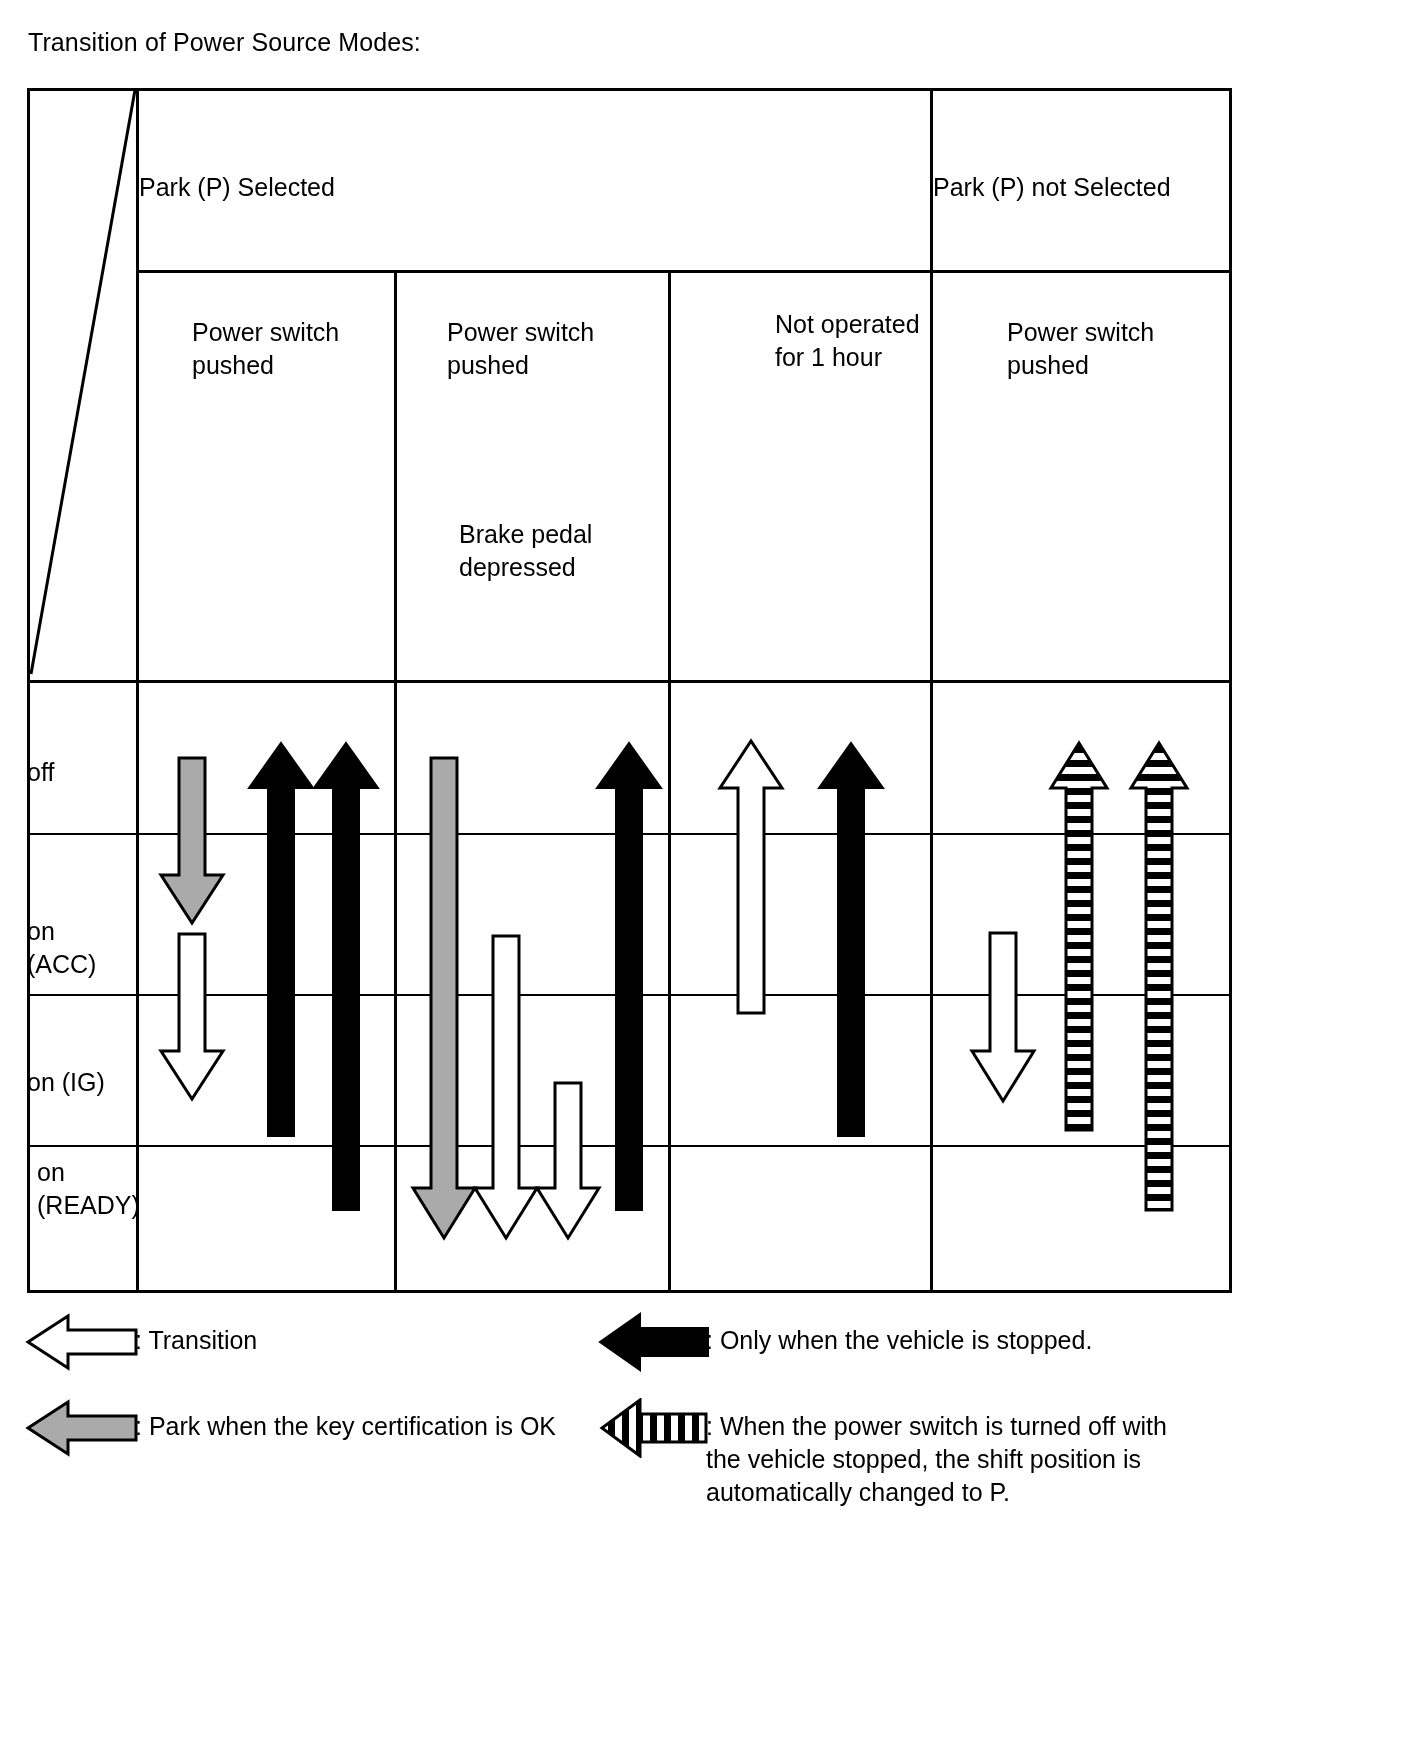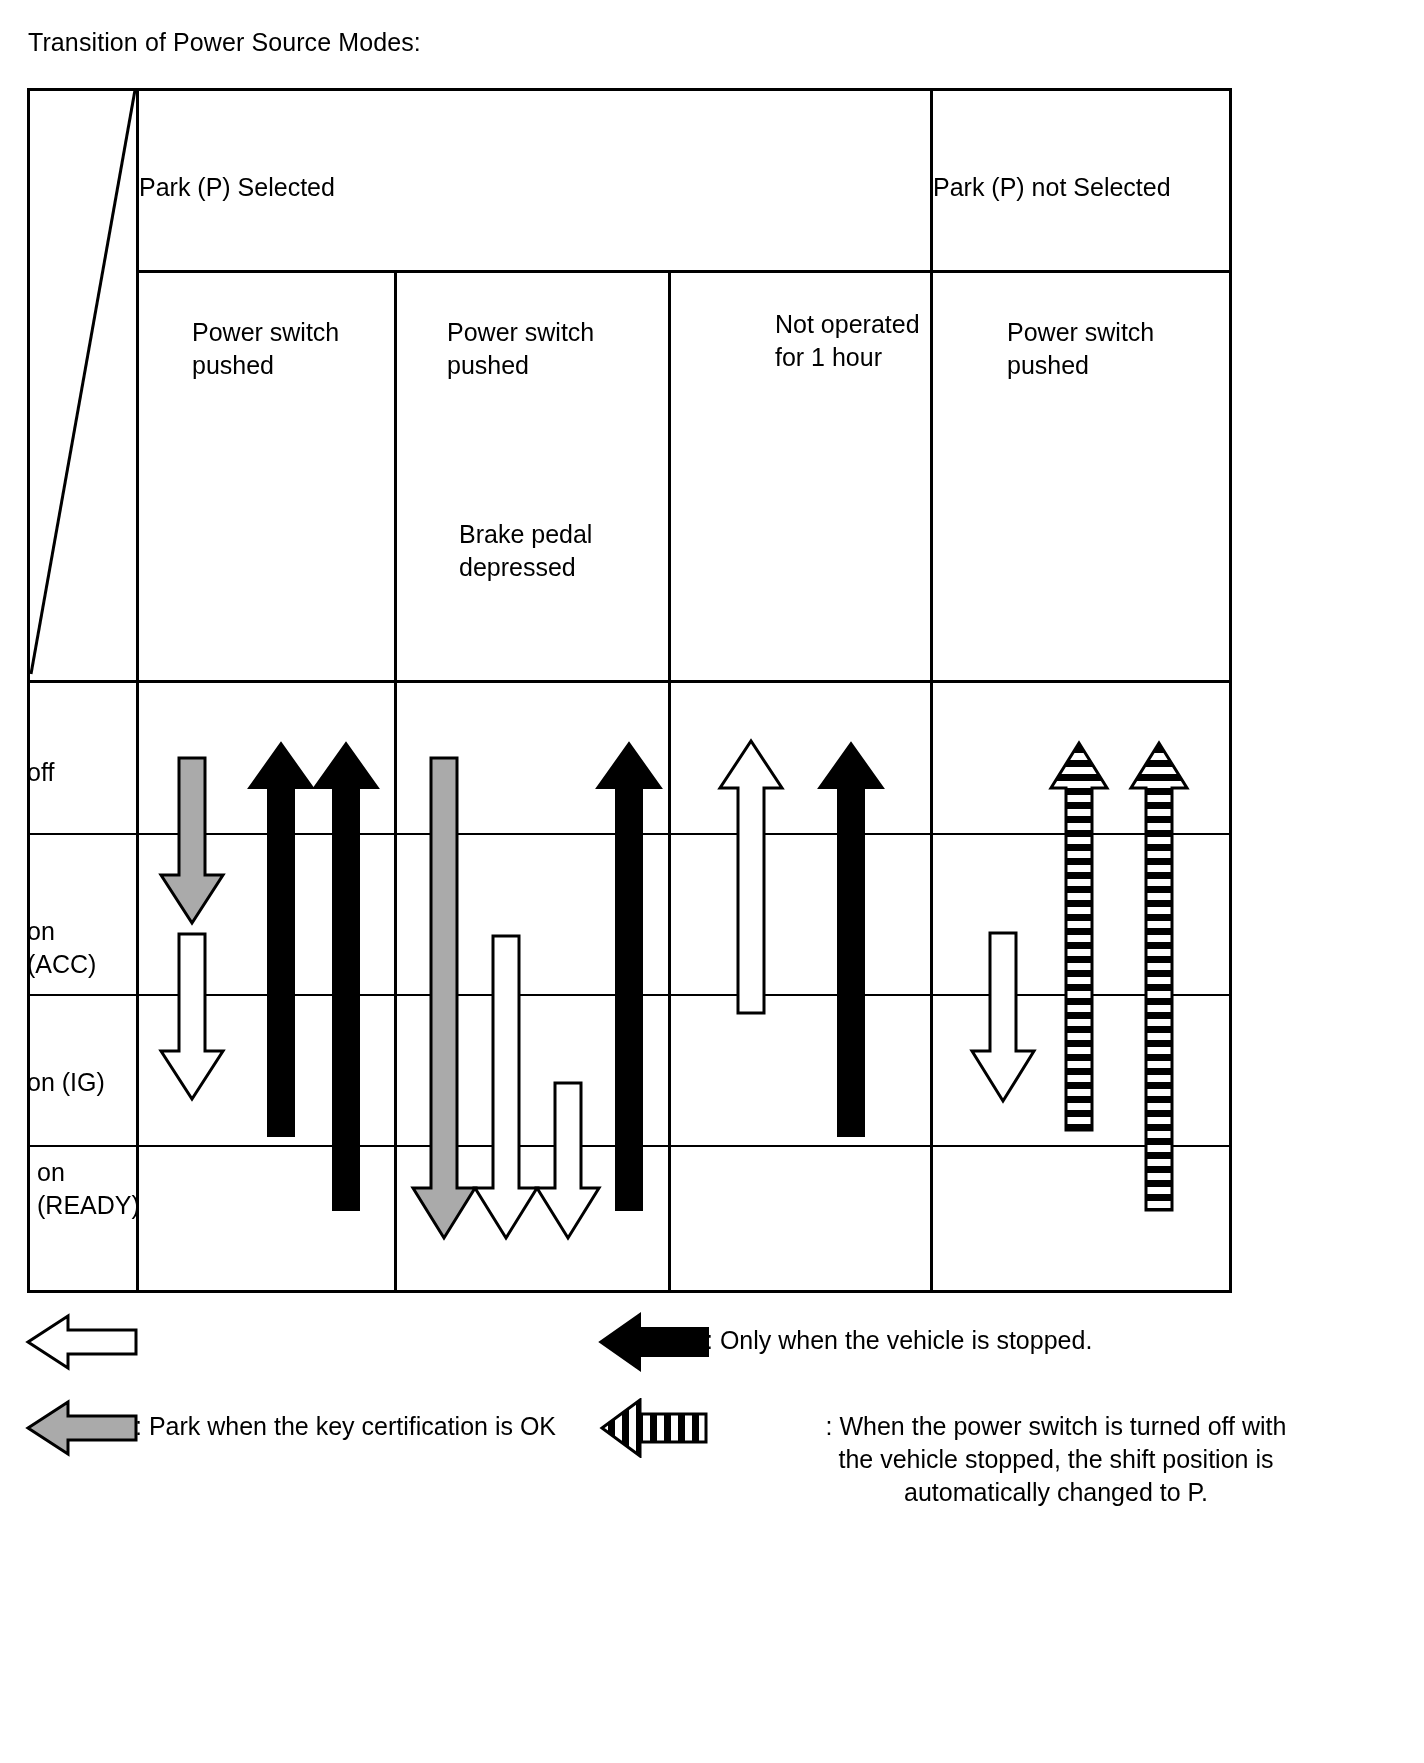--- a/index.html
+++ b/index.html
@@ -175,20 +175,21 @@
     </svg>
   </div>
 
   <div class="legend">
 
     <div class="legend-item" style="left:0;top:12px;">
       <svg width="120" height="60" viewBox="0 0 120 60">
         <path d="M 114 18 L 114 42 L 46 42 L 46 56 L 6 30 L 46 4 L 46 18 Z" fill="#ffffff" stroke="#000" stroke-width="3" stroke-linejoin="miter"></path>
       </svg>
     </div>
+    <div class="legend-label" style="left:113px;top:24px;width:420px;">: Transition</div>
 
     <div class="legend-item" style="left:572px;top:12px;">
       <svg width="120" height="60" viewBox="0 0 120 60">
         <path d="M 114 16 L 114 44 L 46 44 L 46 58 L 6 30 L 46 2 L 46 16 Z" fill="#000000" stroke="#000" stroke-width="2" stroke-linejoin="miter"></path>
       </svg>
     </div>
     <div class="legend-label" style="left:684px;top:24px;width:640px;">: Only when the vehicle is stopped.</div>
 
     <div class="legend-item" style="left:0;top:98px;">
       <svg width="120" height="60" viewBox="0 0 120 60">
@@ -201,18 +202,18 @@
       <svg width="120" height="60" viewBox="0 0 120 60">
         <defs>
           <pattern id="hatch2" patternUnits="userSpaceOnUse" x="0" y="0" width="14" height="10">
             <rect x="0" y="0" width="14" height="10" fill="#fff"></rect>
             <rect x="0" y="0" width="7" height="10" fill="#000"></rect>
           </pattern>
         </defs>
         <path d="M 112 16 L 112 44 L 46 44 L 46 58 L 8 30 L 46 2 L 46 16 Z" fill="url(#hatch2)" stroke="#000" stroke-width="3" stroke-linejoin="miter"></path>
       </svg>
     </div>
-    <div class="legend-label" style="left:684px;top:110px;width:700px;text-align:center;">: When the power switch is turned off with
+    <div class="legend-label" style="left:684px;top:110px;width:700px;">: When the power switch is turned off with
   the vehicle stopped, the shift position is
   automatically changed to P.</div>
   </div>
 
 </div>
 
 </body></html>

